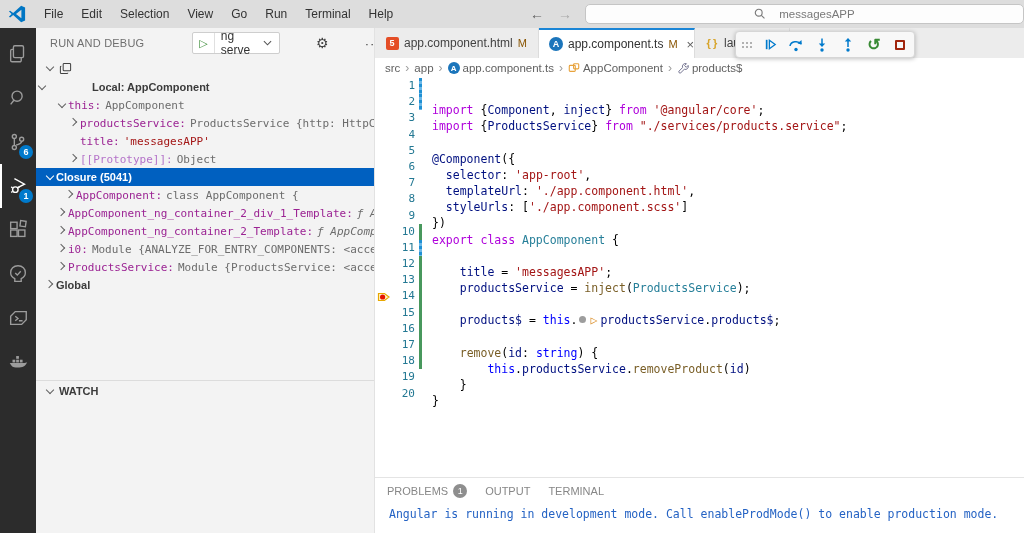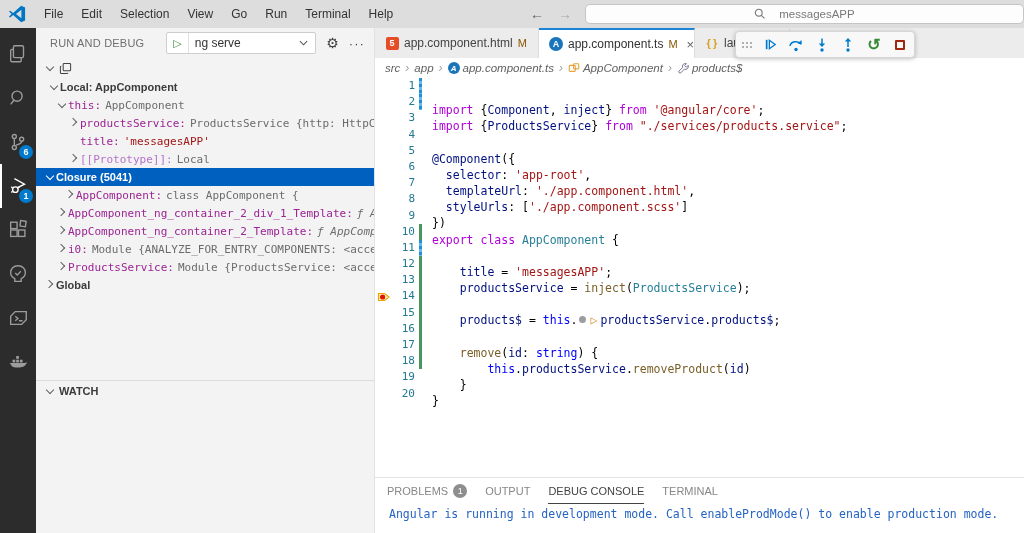--- a/index.html
+++ b/index.html
@@ -20,21 +20,21 @@
   
   .activitybar { width:36px; background:#2c2c2c; flex:0 0 36px; display:flex; flex-direction:column; align-items:center; padding-top:4px; }
   .act-item { width:36px; height:44px; display:flex; align-items:center; justify-content:center; position:relative; color:#9c9c9c; }
   .act-item svg { stroke:#9c9c9c; }
   .act-item.active { color:#fff; border-left:2px solid #fff; }
   .act-item.active svg { stroke:#ffffff; }
   .act-badge { position:absolute; right:3px; bottom:5px; min-width:14px; height:14px; border-radius:8px; background:#007acc; color:#fff; font-size:9px; line-height:14px; text-align:center; padding:0 2px; font-weight:bold; }
 
   
   .sidebar { width:339px; flex:0 0 339px; background:#f3f3f3; border-right:1px solid #e2e2e2; display:flex; flex-direction:column; font-size:11px; color:#3b3b3b; overflow:hidden; }
-  .side-toolbar { height:30px; display:flex; align-items:center; padding:0 8px 0 14px; flex:0 0 30px; }
+  .side-toolbar { height:30px; display:flex; align-items:center; padding:0 8px 0 14px; flex:0 0 30px;gap:26px; }
   .side-title { font-size:11px; color:#6f6f6f; letter-spacing:.2px; flex:0 0 auto; }
   .launch-box { margin-left:22px; height:22px; background:#ffffff; border:1px solid #cecece; border-radius:2px; display:flex; align-items:center; width:150px; }
   .launch-play { color:#388a34; font-size:11px; padding:0 6px; border-right:1px solid #e0e0e0; height:100%; display:flex; align-items:center; }
   .launch-name { flex:1; padding:0 6px; font-size:12px; color:#333; }
   .launch-chevron { padding:0 7px; color:#555; }
   .gear-btn { margin-left:10px; color:#424242; font-size:14px; }
   .more-btn { margin-left:10px; color:#424242; font-size:13px; letter-spacing:1px; }
 
   .section-header { height:20px; display:flex; align-items:center; padding:0 8px; font-weight:bold; color:#3b3b3b; font-size:11px; flex:0 0 20px; }
   .section-header .hdr-label { flex:1; }
@@ -73,21 +73,21 @@
   .json-braces { color:#d7a42b; font-weight:bold; font-size:11px; }
 
   
   .debug-toolbar { position:absolute; left:360px; top:3px; height:27px; background:#f8f8f8; border:1px solid #d6d6d6; border-radius:4px; box-shadow:0 1px 4px rgba(0,0,0,.25); display:flex; align-items:center; padding:0 6px; gap:10px; z-index:10; }
   .dbg-btn { width:16px; height:16px; display:flex; align-items:center; justify-content:center; }
   .gripper { width:10px; height:14px; display:flex; flex-wrap:wrap; gap:2px; align-content:center; justify-content:center; }
   .gripper i { width:2px; height:2px; background:#9a9a9a; border-radius:50%; }
   .stop-sq { width:10px; height:10px; border:2px solid #a1260d; border-radius:1px; }
   .restart-glyph { color:#388a34; font-size:16px; font-weight:bold; line-height:1; }
 
-  .breadcrumb { height:20px; display:flex; align-items:center; padding-left:10px; font-size:11.5px; color:#616161; flex:0 0 20px; gap:3px; white-space:nowrap;font-style:italic; }
+  .breadcrumb { height:20px; display:flex; align-items:center; padding-left:10px; font-size:11.5px; color:#616161; flex:0 0 20px; gap:3px; white-space:nowrap; }
   .bc-sep { color:#9d9d9d; font-size:12px; margin:0 2px; }
   .bc-item { display:flex; align-items:center; gap:3px; }
 
   
   .code-area { flex:1; overflow:hidden; font-family:"DejaVu Sans Mono","Liberation Mono",monospace; font-size:11.5px; }
   .cline { display:flex; height:16.2px; line-height:16.2px; position:relative; }
   .g-bp { width:18px; flex:0 0 18px; display:flex; align-items:center; justify-content:center; }
   .g-num { width:22px; flex:0 0 22px; text-align:right; color:#237893; font-size:11px; }
   .g-chg { width:3px; flex:0 0 3px; margin-left:4px; }
   .g-chg.chg-mod { background:repeating-linear-gradient(180deg,#2090d3 0 3px,#6ab8e8 3px 6px); }
@@ -224,21 +224,21 @@
         <span class="chev down hdr-chev"></span>
         <span class="copy-icon">
           <svg width="13" height="13" viewBox="0 0 14 14" fill="none" stroke="#424242" stroke-width="1.1">
             <rect x="4.5" y="1.5" width="8" height="8" rx="1"></rect>
               <path d="M9.5 11.5 A1 1 0 0 1 8.5 12.5 H2.5 A1 1 0 0 1 1.5 11.5 V5.5 A1 1 0 0 1 2.5 4.5"></path>
           </svg>
         </span>
       </div>
 
       <div class="tree" id="var-tree">
-          <div class="trow" style="padding-left: 12px;">
+          <div class="trow" style="padding-left: 0; gap: 44px;">
             <span class="chev down"></span>
             <span class="scope-label">Local: AppComponent</span>
           </div>
           <div class="trow" style="padding-left: 20px;">
             <span class="chev down"></span>
             <span class="tname ">this:</span>
             <span class="tval ">AppComponent</span>
           </div>
           <div class="trow" style="padding-left: 32px;">
             <span class="chev right"></span>
@@ -246,21 +246,21 @@
             <span class="tval ">ProductsService {http: HttpCli…</span>
           </div>
           <div class="trow" style="padding-left: 32px;">
             <span class="chev none"></span>
             <span class="tname ">title:</span>
             <span class="tval v-str">'messagesAPP'</span>
           </div>
           <div class="trow" style="padding-left: 32px;">
             <span class="chev right"></span>
             <span class="tname n-proto">[[Prototype]]:</span>
-            <span class="tval ">Local</span>
+            <span class="tval ">Object</span>
           </div>
           <div class="trow sel" style="padding-left: 8px;">
             <span class="chev down"></span>
             <span class="scope-label">Closure (5041)</span>
           </div>
           <div class="trow" style="padding-left: 28px;">
             <span class="chev right"></span>
             <span class="tname ">AppComponent:</span>
             <span class="tval ">class AppComponent {</span>
           </div>
@@ -520,23 +520,20 @@
 
       <div class="panel">
         <div class="panel-tabs">
           <span class="ptab">
             <span>PROBLEMS</span>
             <span class="ptab-badge">1</span>
           </span>
           <span class="ptab">
               <span>OUTPUT</span>
             </span>
-          <span class="ptab active">
-              <span>DEBUG CONSOLE</span>
-            </span>
           <span class="ptab">
               <span>TERMINAL</span>
             </span>
         </div>
         <div class="console-line">Angular is running in development mode. Call enableProdMode() to enable production mode.</div>
       </div>
 
     </div>
   </div>
 </div>

